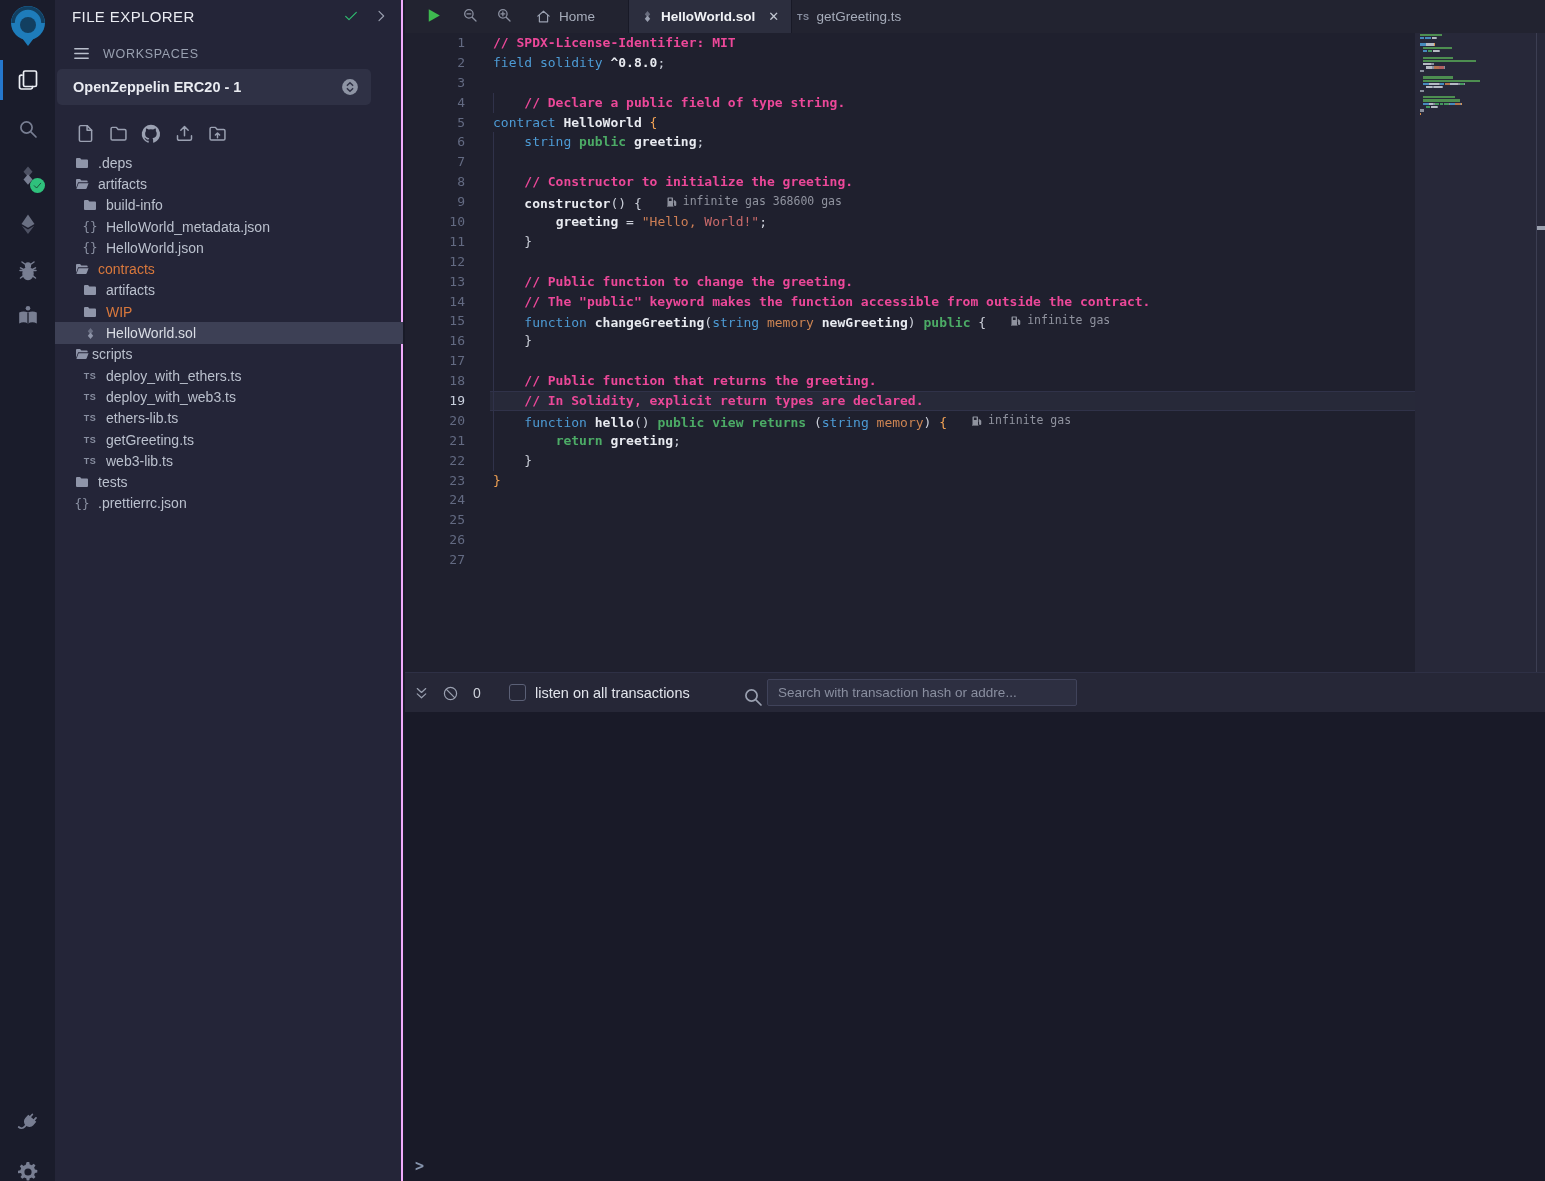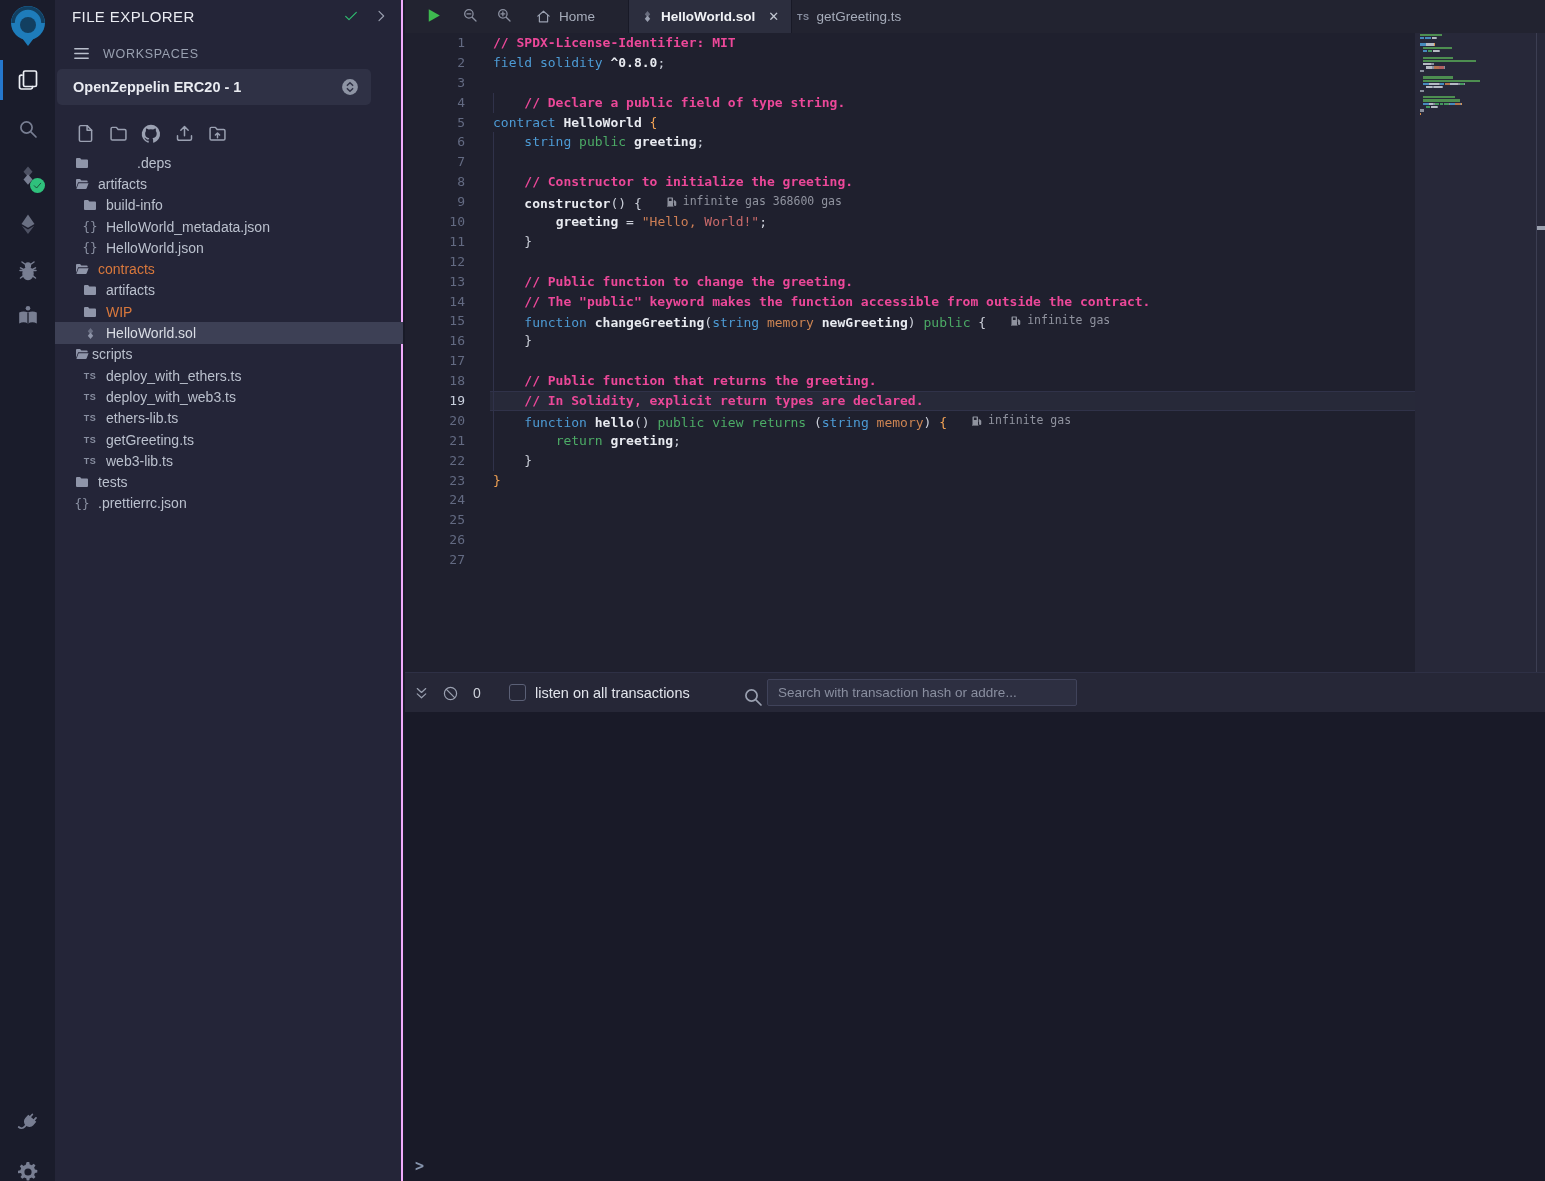--- a/index.html
+++ b/index.html
@@ -46,21 +46,21 @@
   .tab .ticn { color:#9aa0b0; display:flex; }
 
   .editor { position:absolute; left:0; top:33px; width:1140px; height:639px; background:#1f202e; }
   .curline { position:absolute; left:85px; top:358px; width:925px; height:20px; background:#272939; border-top:1px solid #303249; border-bottom:1px solid #303249; }
   .gutter { position:absolute; left:0; top:0; width:60px; }
   .lnum { height:19.9px; line-height:19.9px; text-align:right; font-family:"DejaVu Sans Mono",monospace; font-size:13px; color:#636a82; }
   .lnum.cur { color:#c9cfdd; }
   .codebox { position:absolute; left:88px; top:0; width:920px; }
   .cline { position:relative; height:19.9px; line-height:19.9px; font-family:"DejaVu Sans Mono",monospace; font-size:13px; white-space:pre; }
   .cline.guide::before { content:""; position:absolute; left:0; top:0; bottom:0; width:1px; background:#30324a; }
-  .tk-cm { color:#ec4899;font-weight:bold; } .tk-kw { color:#4d9bd5; } .tk-kg { color:#4cab66; }
+  .tk-cm { color:#ec4899;font-weight:bold; } .tk-kw { color:#4d9bd5; } .tk-kg { color:#4cab66;font-weight:bold; }
   .tk-id { color:#e8eaf0; font-weight:bold; } .tk-tx { color:#ccd0da; }
   .tk-ob { color:#f2a254; } .tk-om { color:#cc8452; } .tk-st { color:#cc7e55; } .tk-sr { color:#c96a6a; }
   .gasbadge { display:inline-flex; align-items:center; gap:5px; margin-left:24px; color:#90939f; font-size:11.5px; font-family:"DejaVu Sans Mono",monospace; font-weight:normal; }
 
   .rightcol { position:absolute; left:1010px; top:0; width:130px; height:639px; background:#272839; }
   .minimap { position:absolute; left:5px; top:0; width:84px; height:92px; }
   .mrow { position:relative; height:3.3px; }
   .mseg { position:absolute; top:.5px; height:2.2px; opacity:.85; }
   .vscroll-line { position:absolute; left:121px; top:0; width:1px; height:639px; background:#3c3e52; }
   .vscroll-thumb { position:absolute; left:122px; top:193px; width:13px; height:4px; background:#9aa0ae; cursor:pointer; }
@@ -228,21 +228,21 @@
       <div class="ticon">
         <span>
           <svg width="21" height="21" viewBox="0 0 24 24" fill="none" stroke="currentColor" stroke-width="1.7" stroke-linecap="round" stroke-linejoin="round">
             <path d="M3.5 6.5A1.5 1.5 0 0 1 5 5h4.6l2 2.4H19a1.5 1.5 0 0 1 1.5 1.5v9A1.5 1.5 0 0 1 19 19.4H5a1.5 1.5 0 0 1-1.5-1.5Z"></path>
             <path d="M12 16.8v-5.2M9.6 13.8 12 11.4l2.4 2.4"></path>
           </svg>
         </span>
       </div>
     </div>
   <div class="tree" id="tree">
-      <div class="trow" style="padding-left: 17px; gap: 39px;">
+      <div class="trow" style="padding-left: 17px;">
         <span class="ticn">
           <svg width="16" height="16" viewBox="0 0 24 24">
             <path fill="currentColor" d="M3 6A1.5 1.5 0 0 1 4.5 4.5h4.6l1.9 2.1h8.5A1.5 1.5 0 0 1 21 8.1V18a1.5 1.5 0 0 1-1.5 1.5h-15A1.5 1.5 0 0 1 3 18Z"></path>
           </svg>
         </span>
         <span class="tlabel" style="margin-left: 6px;">.deps</span>
       </div>
       <div class="trow" style="padding-left: 17px;">
         <span class="ticn">
           <svg width="16" height="16" viewBox="0 0 24 24">

